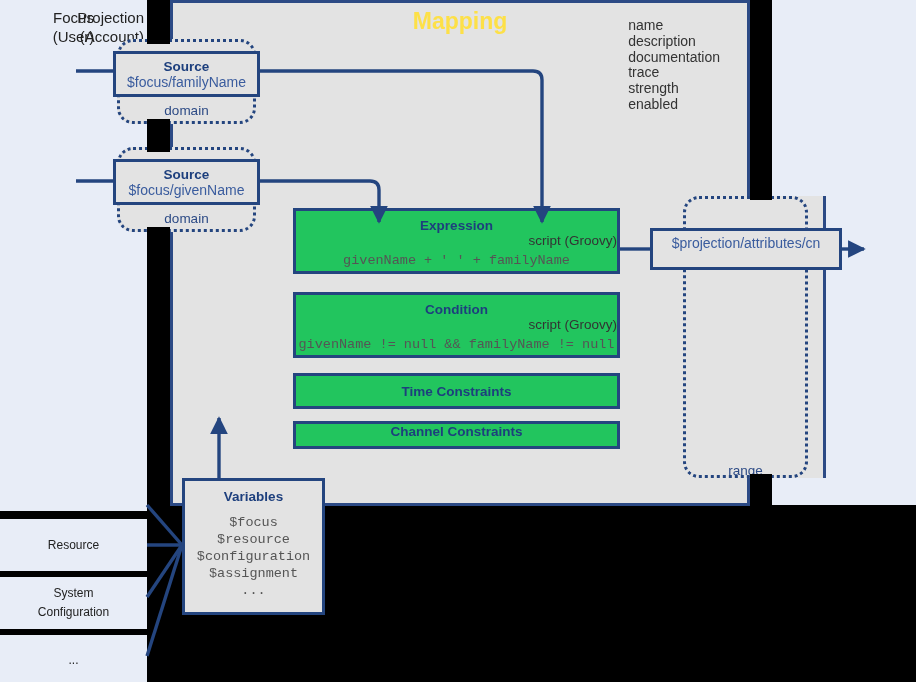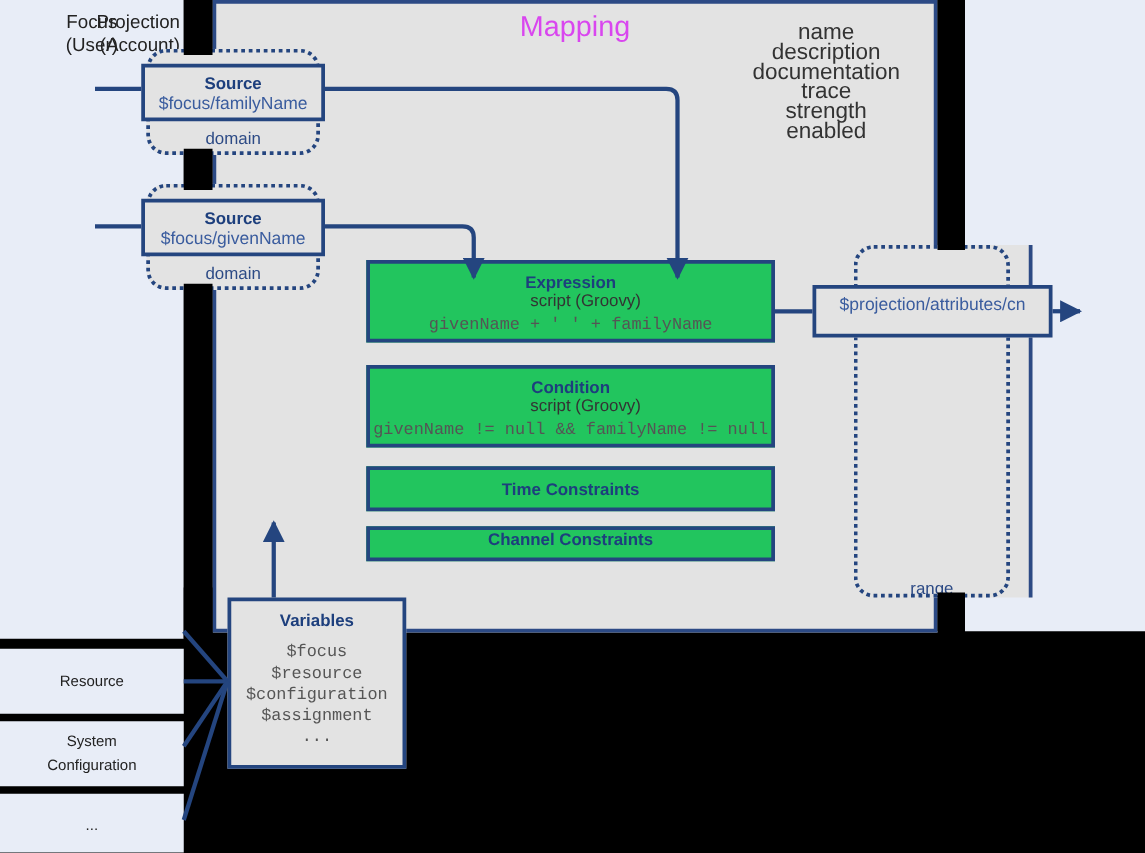--- a/index.html
+++ b/index.html
@@ -24,25 +24,25 @@
 
   #proj-panel{left:772px;top:0;width:144px;height:505px;}
   #proj-label{position:absolute;left:0;top:8px;width:144px;text-align:right;
      color:#222;font-size:15px;line-height:19px;}
 
   #mapping-panel{left:170px;top:0;width:580px;height:506px;}
   #mapping-panel-ext{left:668px;top:196px;width:158px;height:282px;background:#e3e3e3;
      border-top:0;border-bottom:0;border-left:0;border-right:3px solid #2c4a85;
      box-sizing:border-box;}
   #mapping-title{position:absolute;left:170px;top:8px;width:580px;text-align:center;
-     color:#d946ef;font-size:23px;font-weight:normal;}
-
-  
-  #prop-list{position:absolute;right:196px;top:18px;text-align:center;color:#333;
-     font-size:18px;line-height:15.8px;}
+     color:#fde047;font-size:23px;font-weight:bold;}
+
+  
+  #prop-list{position:absolute;right:196px;top:18px;text-align:left;color:#333;
+     font-size:14px;line-height:15.8px;}
 
   
   .capsule{position:absolute;box-sizing:border-box;background:#e3e3e3;
      border:3px dotted #24457f;border-radius:16px;}
   .capsule-cap{position:absolute;text-align:center;color:#2c4a85;font-size:13.5px;}
 
   #cap1{left:117px;top:39px;width:139px;height:85px;}
   #cap1-lbl{left:117px;top:103px;width:139px;}
   #cap2{left:117px;top:147px;width:139px;height:85px;}
   #cap2-lbl{left:117px;top:211px;width:139px;}
@@ -51,21 +51,21 @@
 
   
   .notch{position:absolute;background:#000;}
 
   
   .box{position:absolute;box-sizing:border-box;border:3px solid #24457f;}
   .box-gray{background:#e3e3e3;}
   .box-white{background:#22c55e;}
   .box-title{display:block;text-align:center;color:#1d3f7d;font-weight:bold;
      font-size:13.5px;}
-  .box-sub{display:block;text-align:center;color:#333;font-size:13.5px;padding-left:24px;}
+  .box-sub{display:block;text-align:right;color:#333;font-size:13.5px;padding-left:24px;}
   .box-path{display:block;text-align:center;color:#3a5c9e;font-size:14px;}
   .mono{font-family:"Liberation Mono",monospace;color:#555;font-size:13.5px;
      text-align:center;display:block;}
 
   #src1{left:113px;top:51px;width:147px;height:46px;padding-top:5px;}
   #src2{left:113px;top:159px;width:147px;height:46px;padding-top:5px;}
   #target{left:650px;top:228px;width:192px;height:42px;padding-top:4px;}
 
   #expr{left:293px;top:208px;width:327px;height:66px;padding-top:7px;}
   #cond{left:293px;top:292px;width:327px;height:66px;padding-top:7px;}

